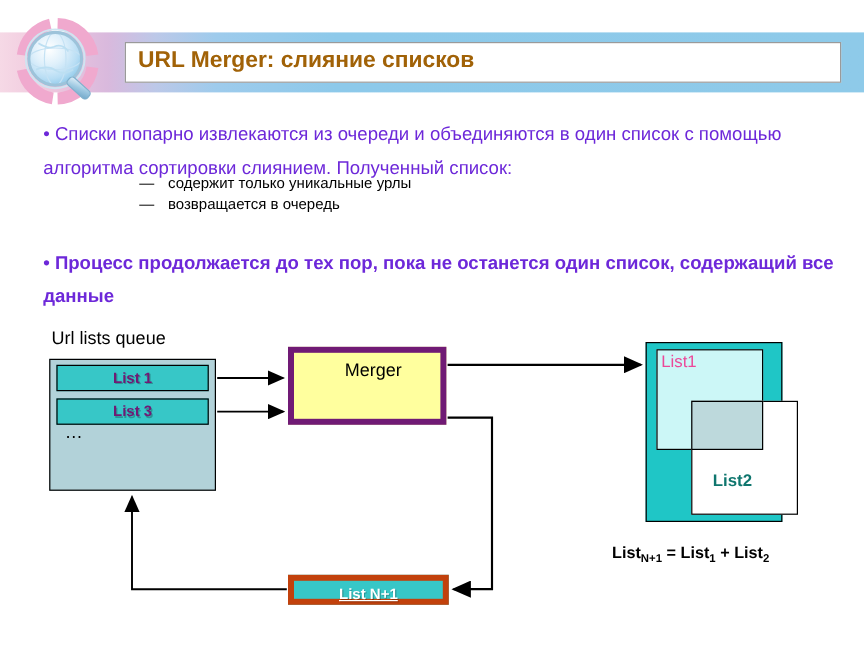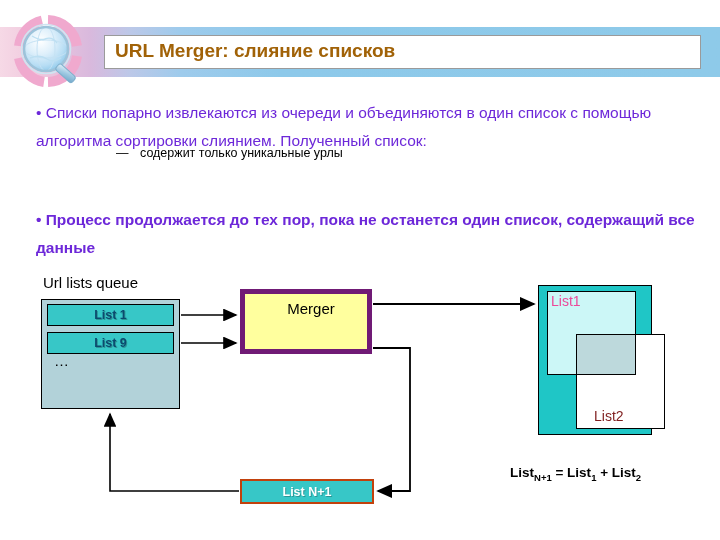--- a/index.html
+++ b/index.html
@@ -126,21 +126,21 @@
     background: #b2d2d9;
     border: 1px solid #000000;
     box-sizing: border-box;
   }
 
   .list-chip {
     position: absolute;
     background: #37c7c7;
     border: 1px solid #000000;
     box-sizing: border-box;
-    color: #0c4a6e;
+    color: #701a75;
     font-size: 12.5px;
     font-weight: bold;
     text-align: center;
     line-height: 20px;
     text-shadow: 1px 1px 0 rgba(0,0,0,0.25);
   }
   .chip-1 { left: 47px; top: 46px; width: 127px; height: 22px; }
   .chip-2 { left: 47px; top: 74px; width: 127px; height: 22px; }
   .chip-n { left: 47px; top: 112px; width: 127px; height: 22px; }
 
@@ -217,54 +217,54 @@
     position: absolute;
     left: 551px;
     top: 35px;
     font-size: 14px;
     color: #ec4899;
     z-index: 6;
   }
   .result-l2-label {
     position: absolute;
     left: 594px;
-    top: 150px;
+    top: 134px;
     font-size: 14px;
-    font-weight: normal;
-    color: #7f1d1d;
+    font-weight: bold;
+    color: #0f766e;
     z-index: 6;
   }
 
   .formula {
     position: absolute;
     left: 510px;
     top: 195px;
     font-size: 13.5px;
     font-weight: bold;
     color: #000000;
     white-space: nowrap;
-    margin-top: 12px;
   }
   .formula sub { font-size: 9.5px; }
 
   .listnplus1 {
     position: absolute;
     left: 240px;
     top: 221px;
     width: 134px;
     height: 25px;
     background: #37c7c7;
-    border: 2px solid #c2410c;
+    border: 5px solid #c2410c;
     box-sizing: border-box;
     color: #ffffff;
     font-size: 12.5px;
     font-weight: bold;
     text-align: center;
     line-height: 23px;
     text-shadow: 1px 1px 0 rgba(0,0,0,0.25);
+    text-decoration: underline;
   }
 
   .wires {
     position: absolute;
     left: 0; top: 0;
     width: 720px; height: 282px;
     pointer-events: none;
   }
 </style>
 </head>
@@ -311,20 +311,23 @@
   <div class="title-box">
     <div class="title-text">URL Merger: слияние списков</div>
   </div>
 
   <div class="para para-1">• Списки попарно извлекаются из очереди и объединяются в один список с помощью алгоритма сортировки слиянием. Полученный список:</div>
 
   <div class="dash-list">
     <div>
       <span class="dash-mark">—</span><span>содержит только уникальные урлы</span>
     </div>
+    <div>
+      <span class="dash-mark">—</span><span>возвращается в очередь</span>
+    </div>
   </div>
 
   <div class="para para-2">• Процесс продолжается до тех пор, пока не останется один список, содержащий все данные</div>
 
   <div class="diagram">
 
     <svg class="wires">
       <defs>
         <marker id="arrow" markerWidth="9" markerHeight="8" refX="8" refY="4" orient="auto">
           <path d="M0,0 L9,4 L0,8 z" fill="#000000"></path>
@@ -339,21 +342,21 @@
 
       <path d="M373,90 L410,90 L410,233 L378,233" stroke="#000000" stroke-width="1.8" fill="none" marker-end="url(#arrow)"></path>
 
       <path d="M239,233 L110,233 L110,156" stroke="#000000" stroke-width="1.6" fill="none" marker-end="url(#arrow)"></path>
     </svg>
 
     <div class="queue-label">Url lists queue</div>
     <div class="queue-box"></div>
 
     <div class="list-chip chip-1">List 1</div>
-    <div class="list-chip chip-2">List 9</div>
+    <div class="list-chip chip-2">List 3</div>
     <div class="ellipsis">…</div>
 
     <div class="merger-box">
       <div class="merger-label">Merger</div>
     </div>
 
     <div class="result-outer"></div>
     <div class="result-l1"></div>
     <div class="result-l2"></div>
     <div class="result-overlap"></div>

